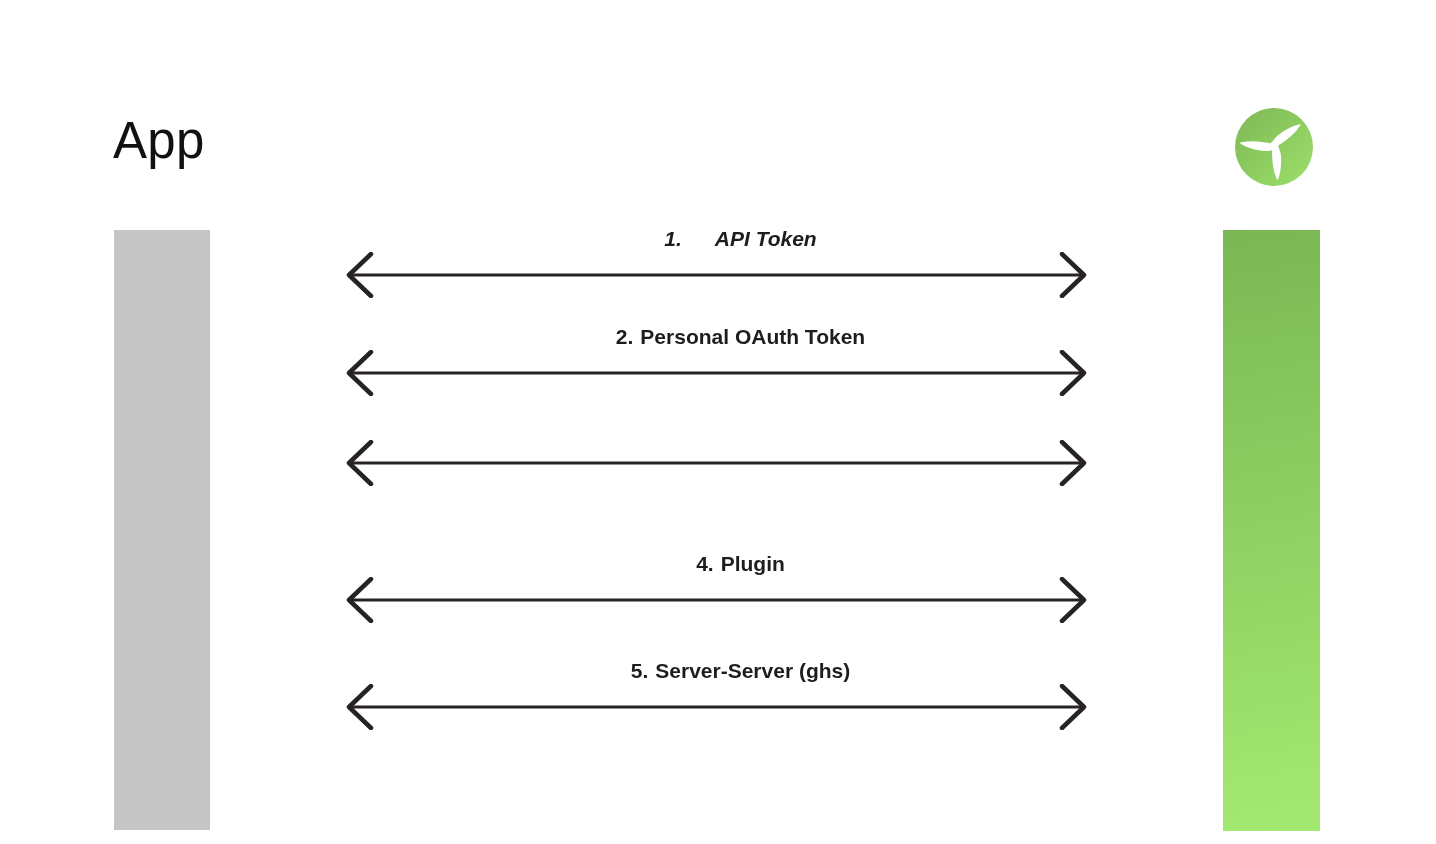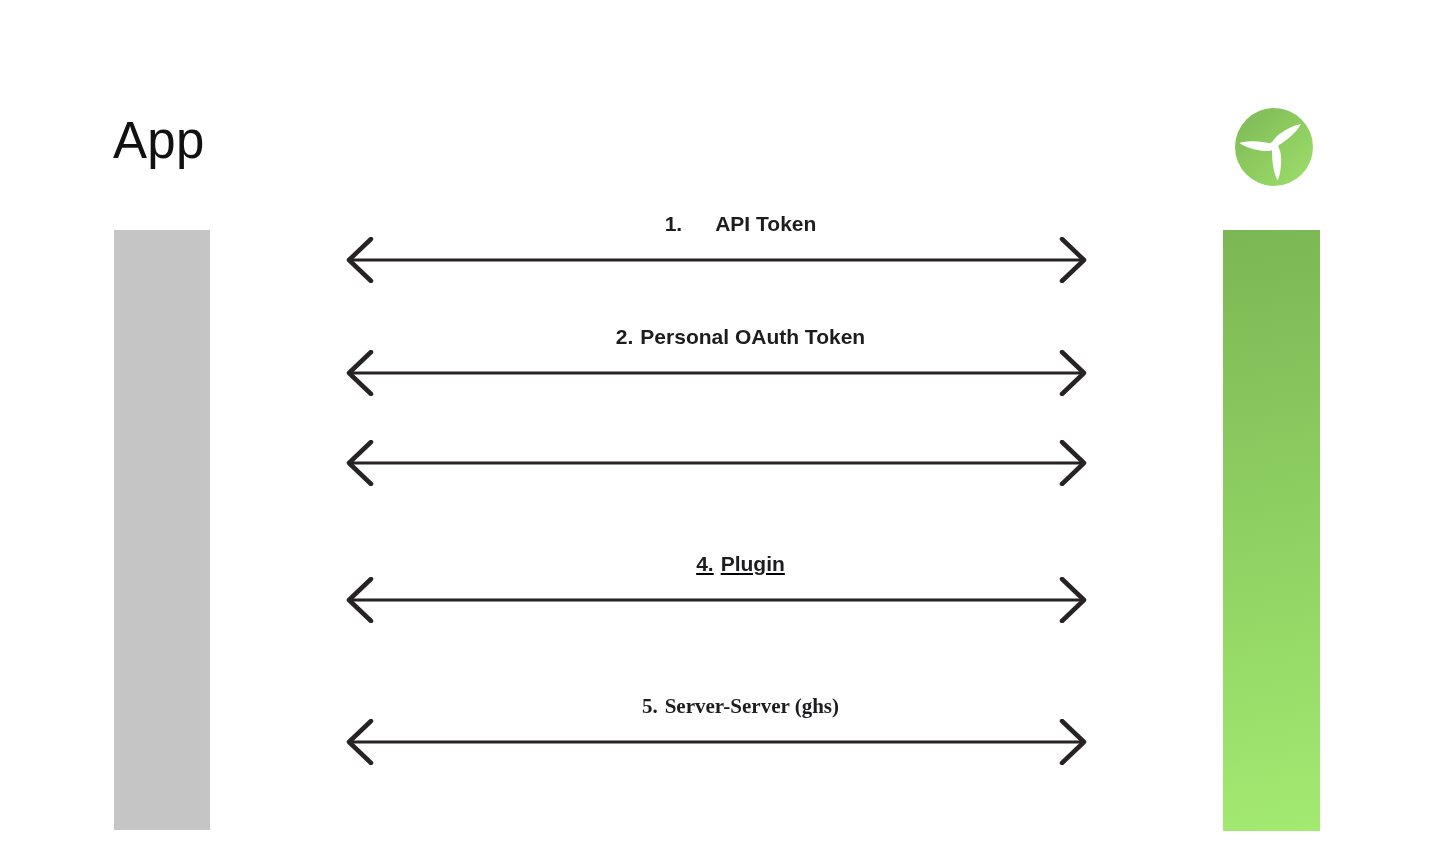--- a/index.html
+++ b/index.html
@@ -55,25 +55,25 @@
     left: 0;
     top: 0;
     width: 1436px;
     height: 844px;
   }
   .arrow-row {
     position: absolute;
     left: 344px;
     width: 745px;
   }
-  .arrow-row:nth-child(1) { top: 212px; }
+  .arrow-row:nth-child(1) { top: 227px; font-style: italic; }
   .arrow-row:nth-child(2) { top: 325px; }
   .arrow-row:nth-child(3) { top: 439px; }
-  .arrow-row:nth-child(4) { top: 552px; text-decoration: underline; }
-  .arrow-row:nth-child(5) { top: 694px; font-family: Liberation Serif, serif; }
+  .arrow-row:nth-child(4) { top: 552px; }
+  .arrow-row:nth-child(5) { top: 659px; }
   .conn-label {
     height: 24px;
     line-height: 24px;
     text-align: center;
     font-size: 21px;
     font-weight: 700;
     color: var(--label-text, #1d1d1f);
     transform: translateX(24px);
     white-space: nowrap;
   }

